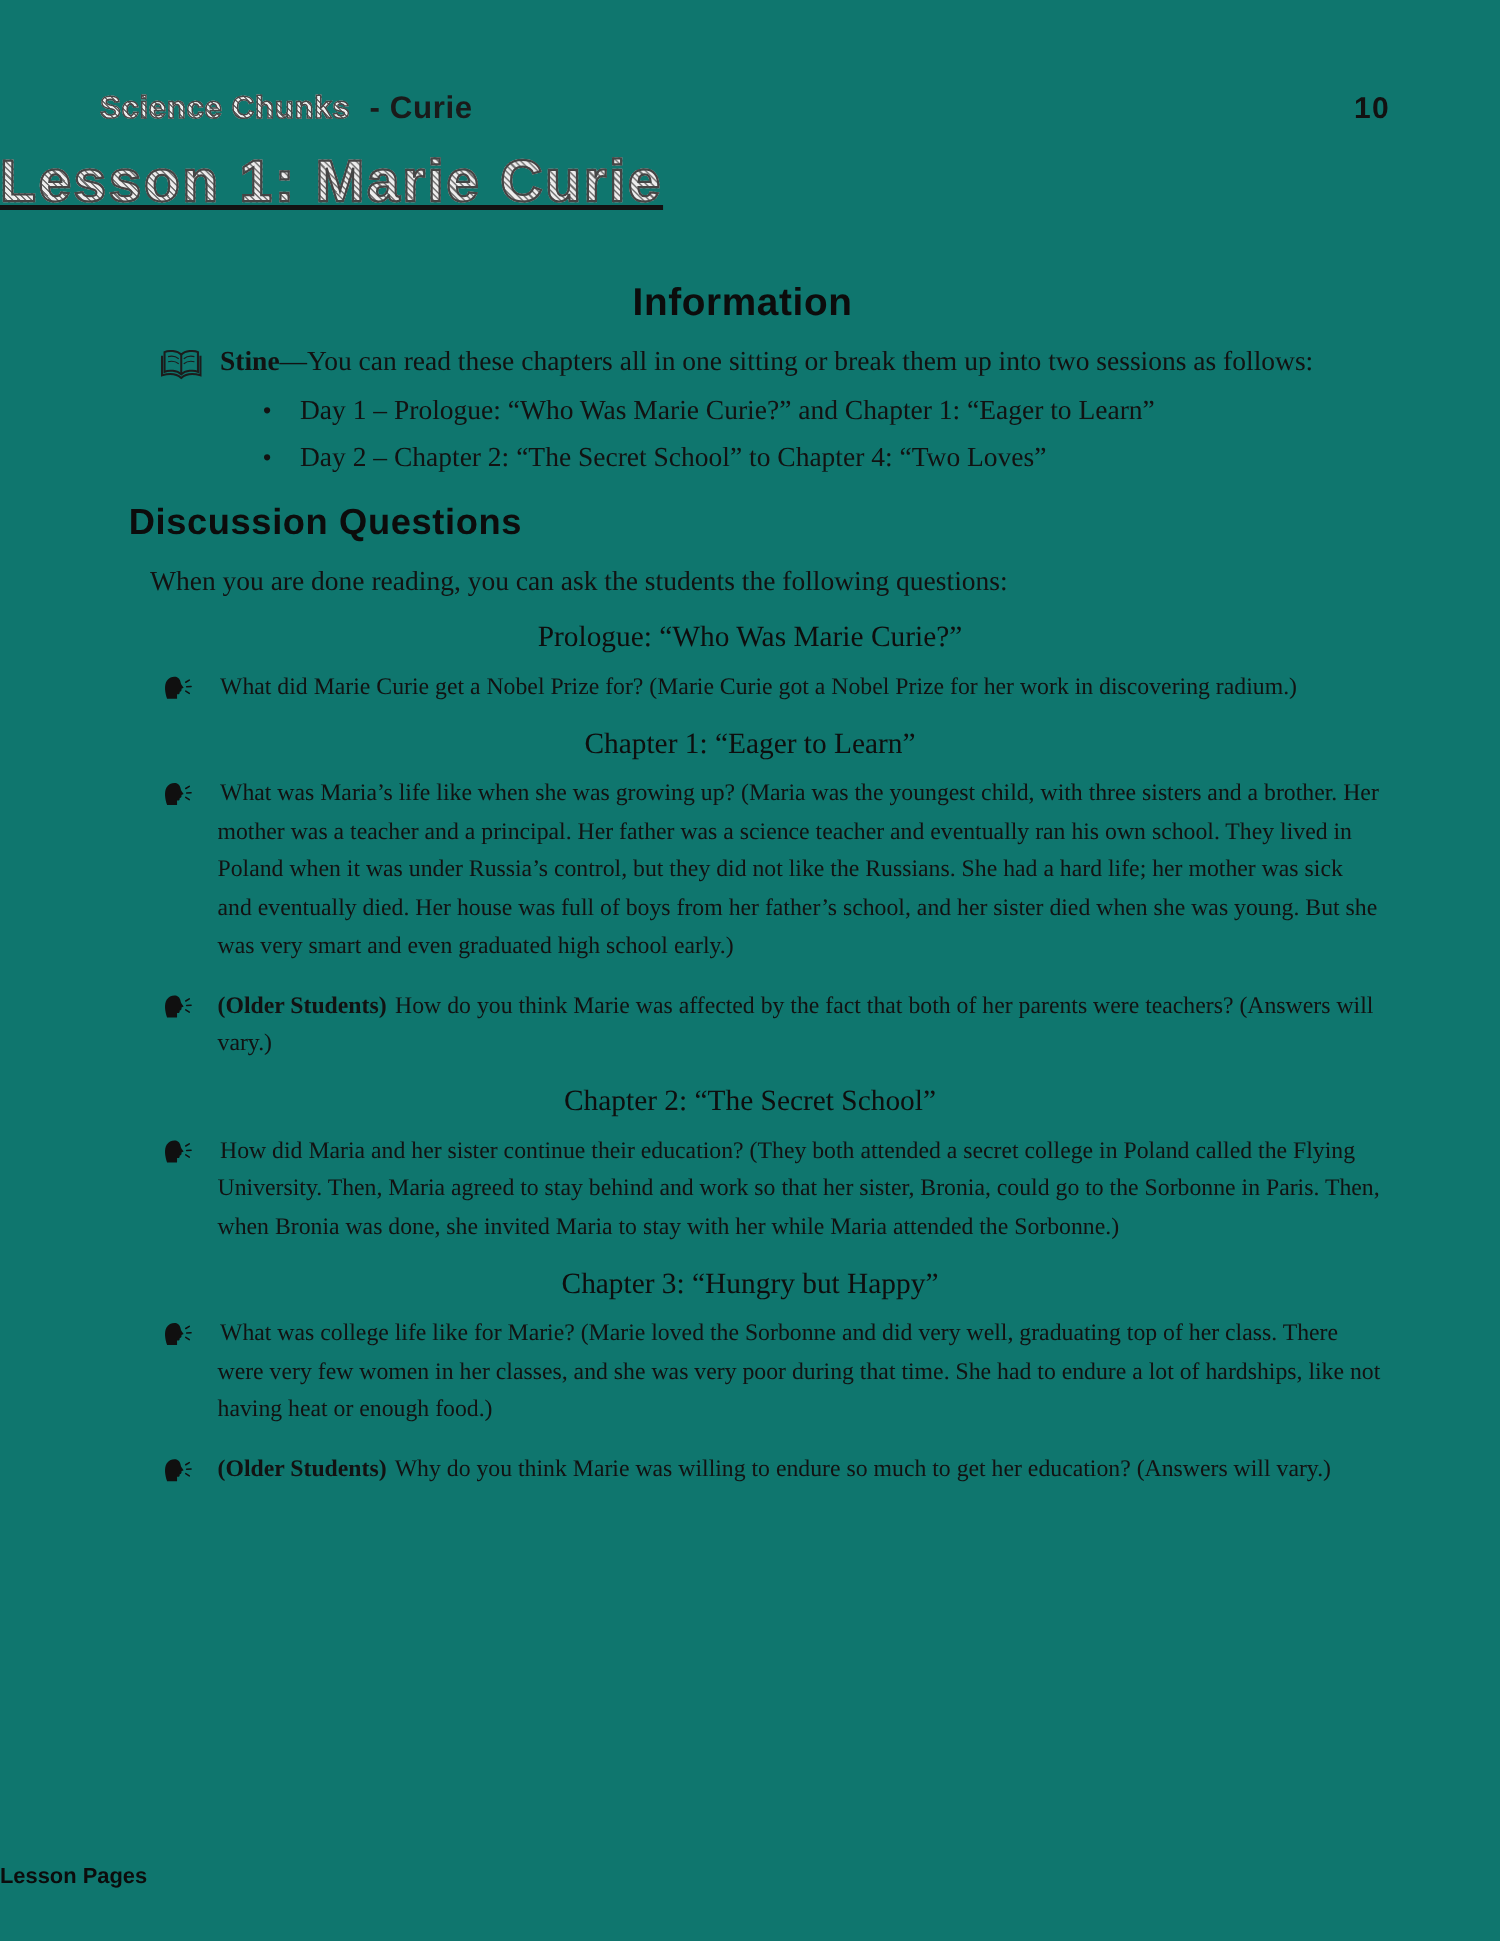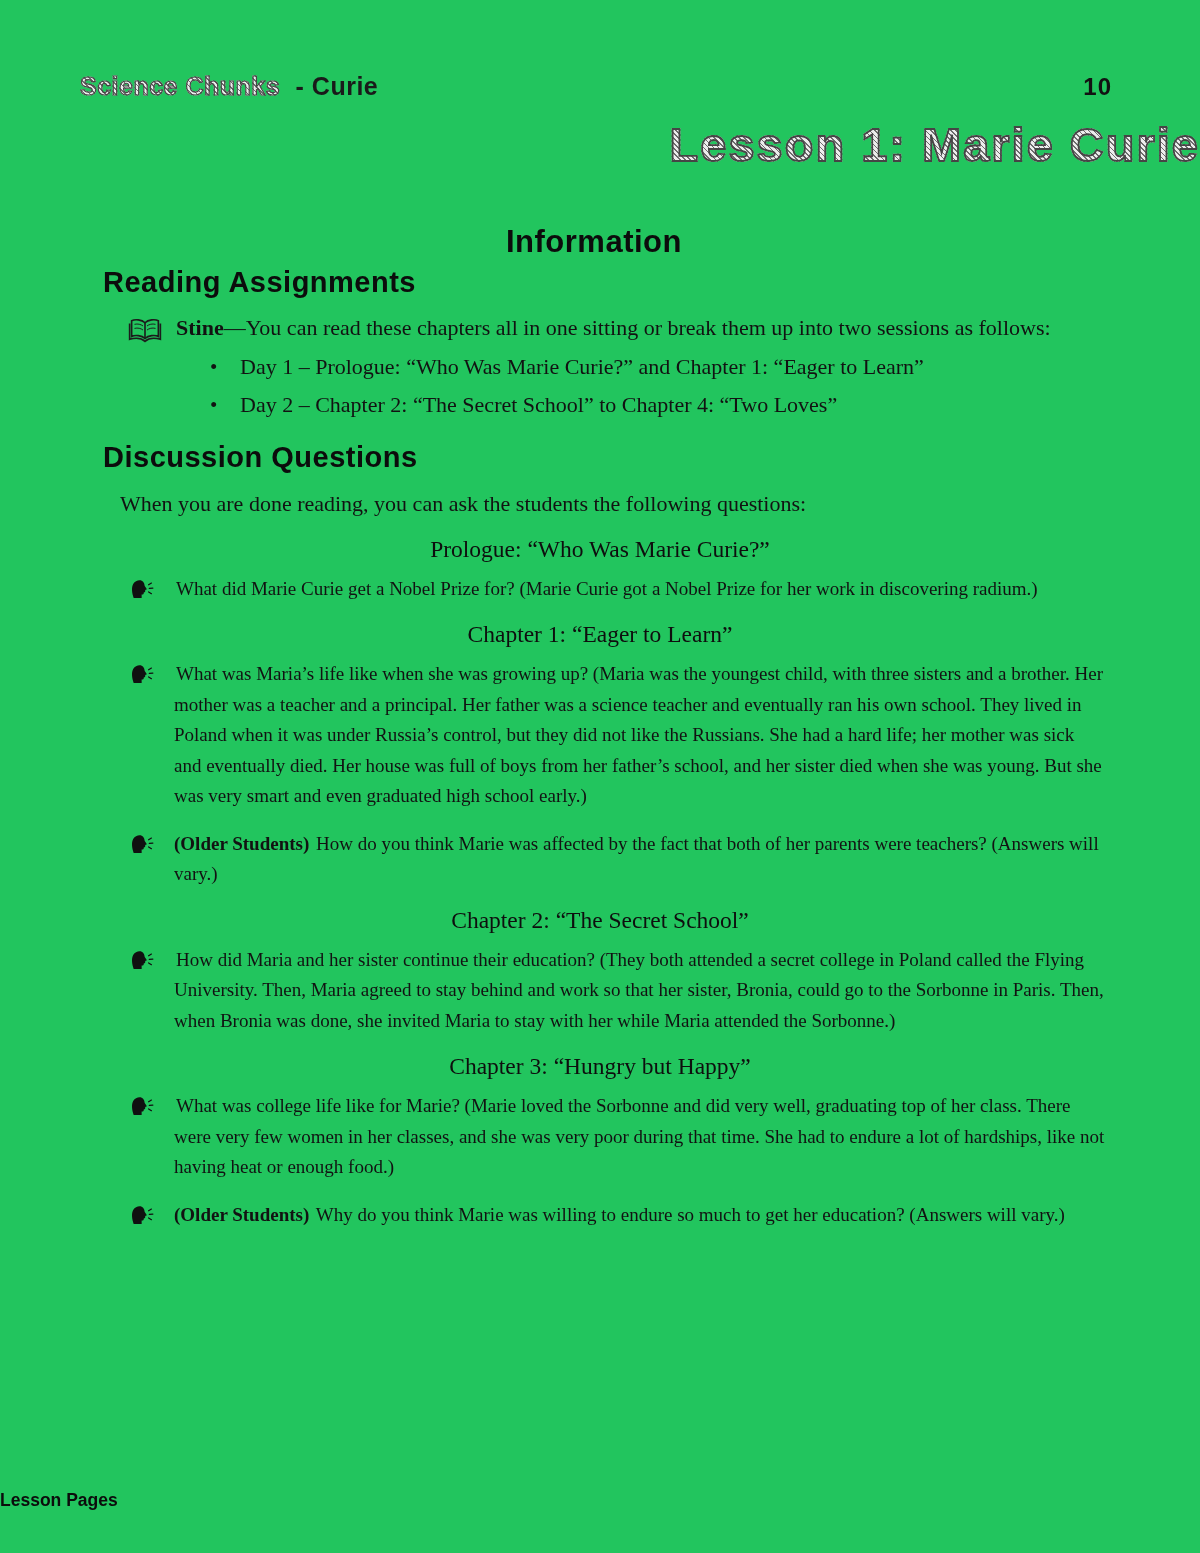--- a/index.html
+++ b/index.html
@@ -1,20 +1,20 @@
 <!DOCTYPE html>
 <html><head>
 <meta charset="utf-8">
 <style>
   html, body { margin: 0; padding: 0; background: #ffffff; }
   .page {
     position: relative;
     width: 1200px;
     height: 1553px;
-    background: #22c55e;
+    background: #0f766e;
     color: #121212;
     font-family: "Liberation Serif", serif;
     overflow: hidden;
   }
   
   .header {
     display: flex;
     justify-content: space-between;
     align-items: baseline;
     padding: 72px 88px 0 80px;
@@ -44,25 +44,26 @@
     .hatched {
       background: repeating-linear-gradient(45deg, #6d6d6d 0px, #6d6d6d 1.2px, #ededed 1.2px, #ededed 3.6px);
       -webkit-background-clip: text;
       background-clip: text;
       color: transparent;
       -webkit-text-fill-color: transparent;
     }
   }
   .title {
     margin: 16px 0 0 0;
-    text-align: right;
+    text-align: left;
     font-size: 47px;
     letter-spacing: 2px;
     font-weight: 700;
     font-family: "Liberation Sans", sans-serif;
+    text-decoration: underline;
   }
   .title .hatched { -webkit-text-stroke: 1.8px #454545; }
   
   .info-heading {
     margin: 52px 12px 0 0;
     text-align: center;
     font-family: "Liberation Sans", sans-serif;
     font-weight: 800;
     font-size: 31px;
     letter-spacing: 0.5px;
@@ -160,21 +161,20 @@
       <span class="hatched">Science Chunks</span>
       <span class="brand-suffix">- Curie</span>
     </div>
     <div class="page-number">10</div>
   </header>
 
   <h1 class="title"><span class="hatched">Lesson 1: Marie Curie</span></h1>
 
   <h2 class="info-heading">Information</h2>
 
-  <h3 class="main-heading">Reading Assignments</h3>
 
   <div class="reading-item">
     <span class="item-icon">
       <svg viewBox="0 0 42 32" width="34" height="26" aria-hidden="true">
         <path d="M21 7 C17 3 8.5 2.5 4.5 4.5 L4.5 24 C8.5 22 17 22.5 21 26.5 C25 22.5 33.5 22 37.5 24 L37.5 4.5 C33.5 2.5 25 3 21 7 Z" fill="none" stroke="#1c1c1c" stroke-width="2"></path>
         <path d="M21 7 L21 26.5" stroke="#1c1c1c" stroke-width="2"></path>
         <path d="M8 9 C12 8 16 9 18.5 11 M8 14 C12 13 16 14 18.5 16 M23.5 11 C26 9 30 8 34 9 M23.5 16 C26 14 30 13 34 14" fill="none" stroke="#1c1c1c" stroke-width="1.2"></path>
         <path d="M2 8 L2 27.5 C9 25.5 16.5 26 21 30 C25.5 26 33 25.5 40 27.5 L40 8" fill="none" stroke="#1c1c1c" stroke-width="2"></path>
       </svg>
     </span>

